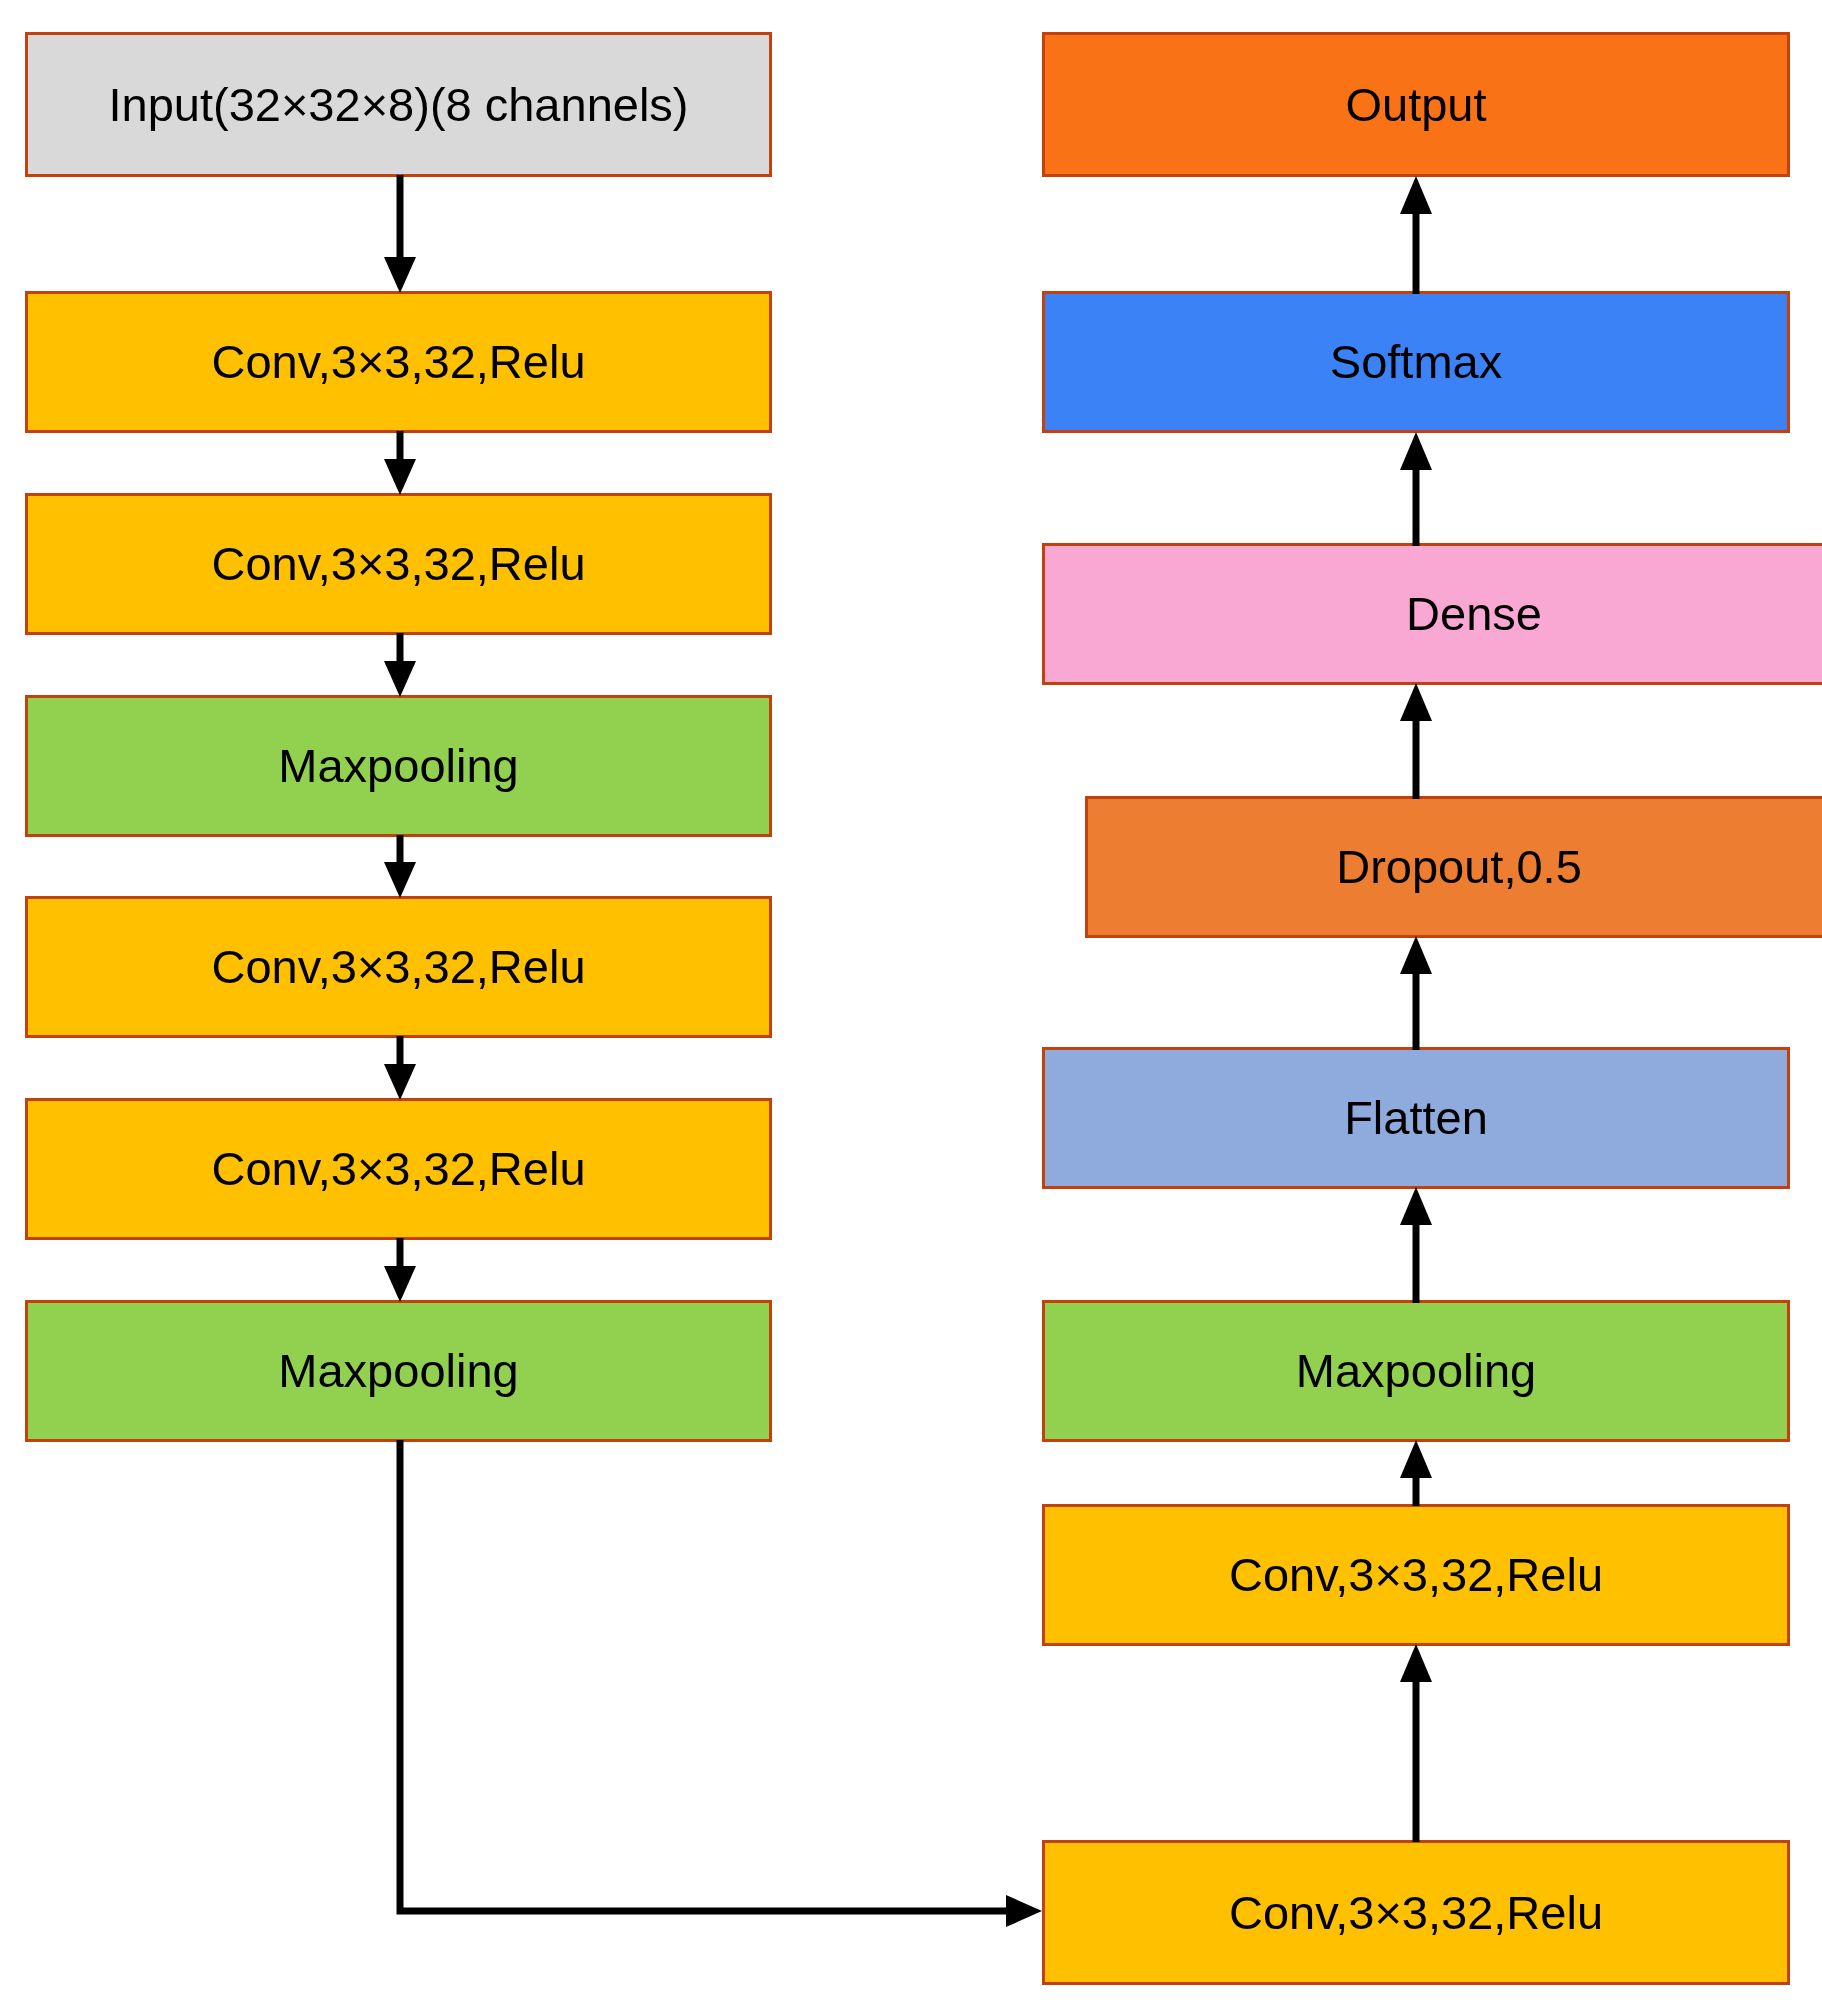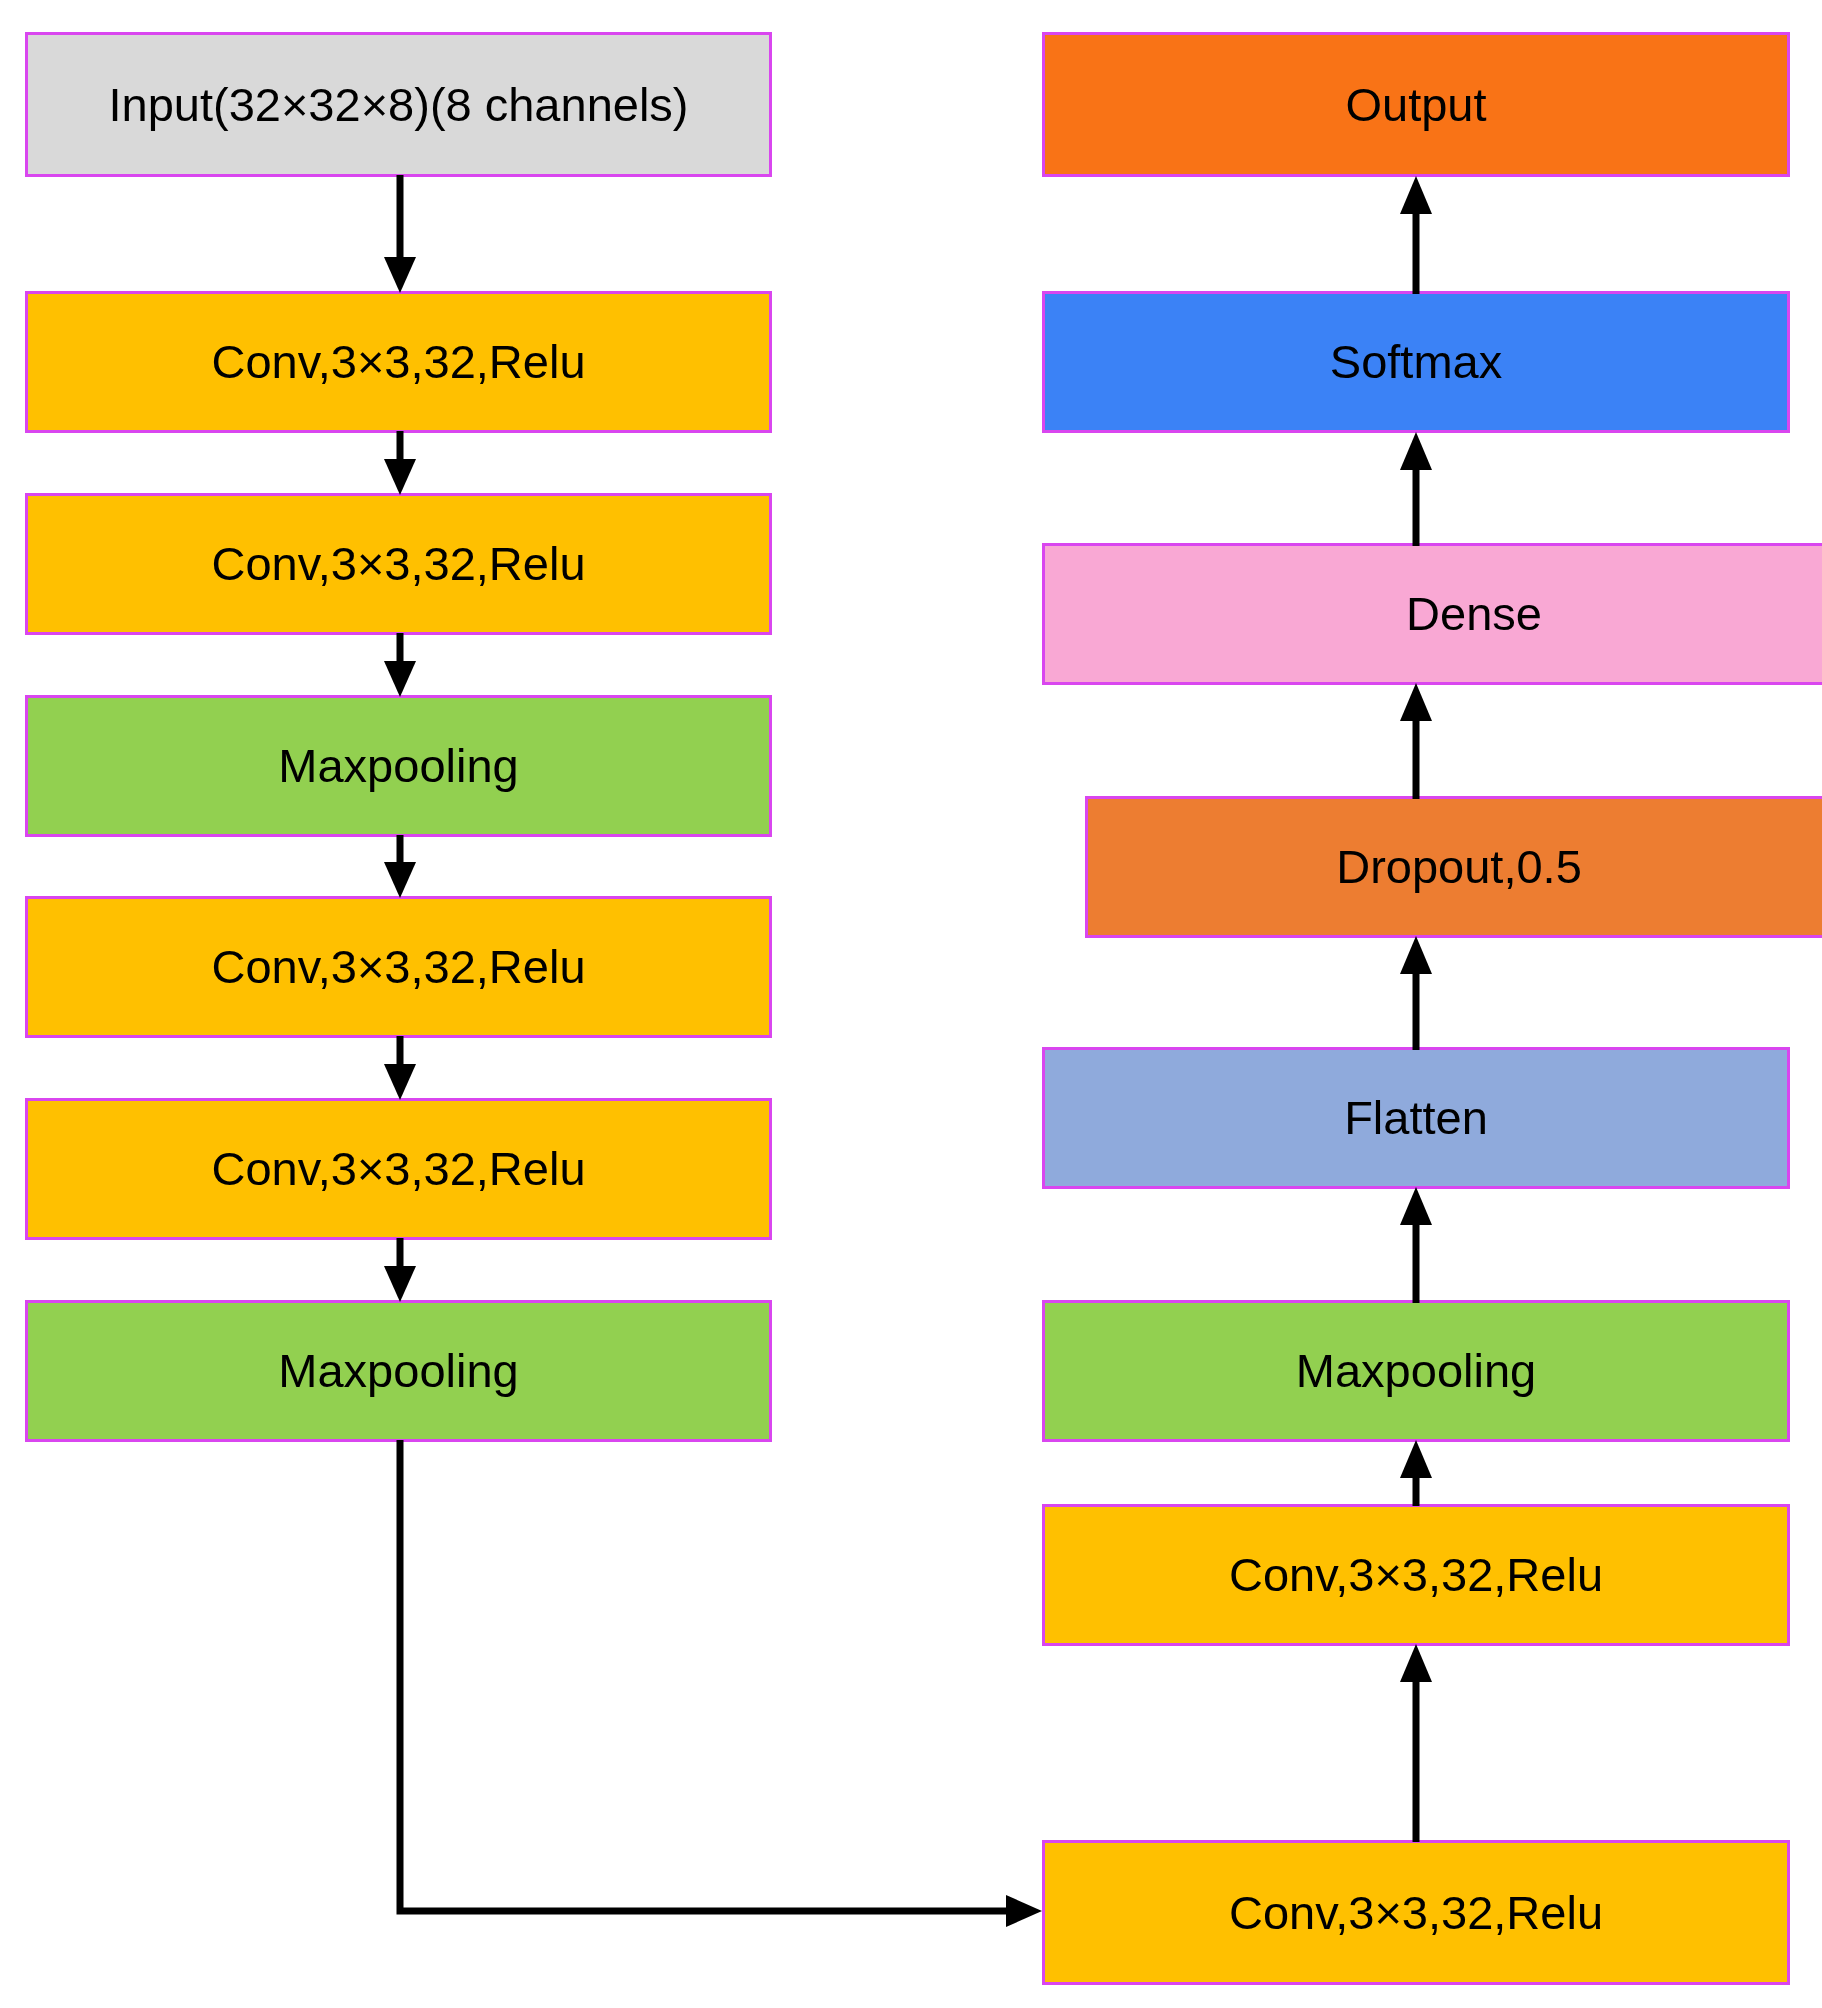--- a/index.html
+++ b/index.html
@@ -13,21 +13,21 @@
   #canvas {
     position: relative;
     width: 1822px;
     height: 2008px;
     background: #ffffff;
     overflow: hidden;
   }
   .node {
     position: absolute;
     box-sizing: border-box;
-    border: 3px solid #d946ef;
+    border: 3px solid #c2410c;
     display: flex;
     align-items: center;
     justify-content: center;
     color: #000000;
     font-size: 47px;
     font-weight: 400;
     line-height: 1.1;
     letter-spacing: 0px;
     white-space: nowrap;
   }

